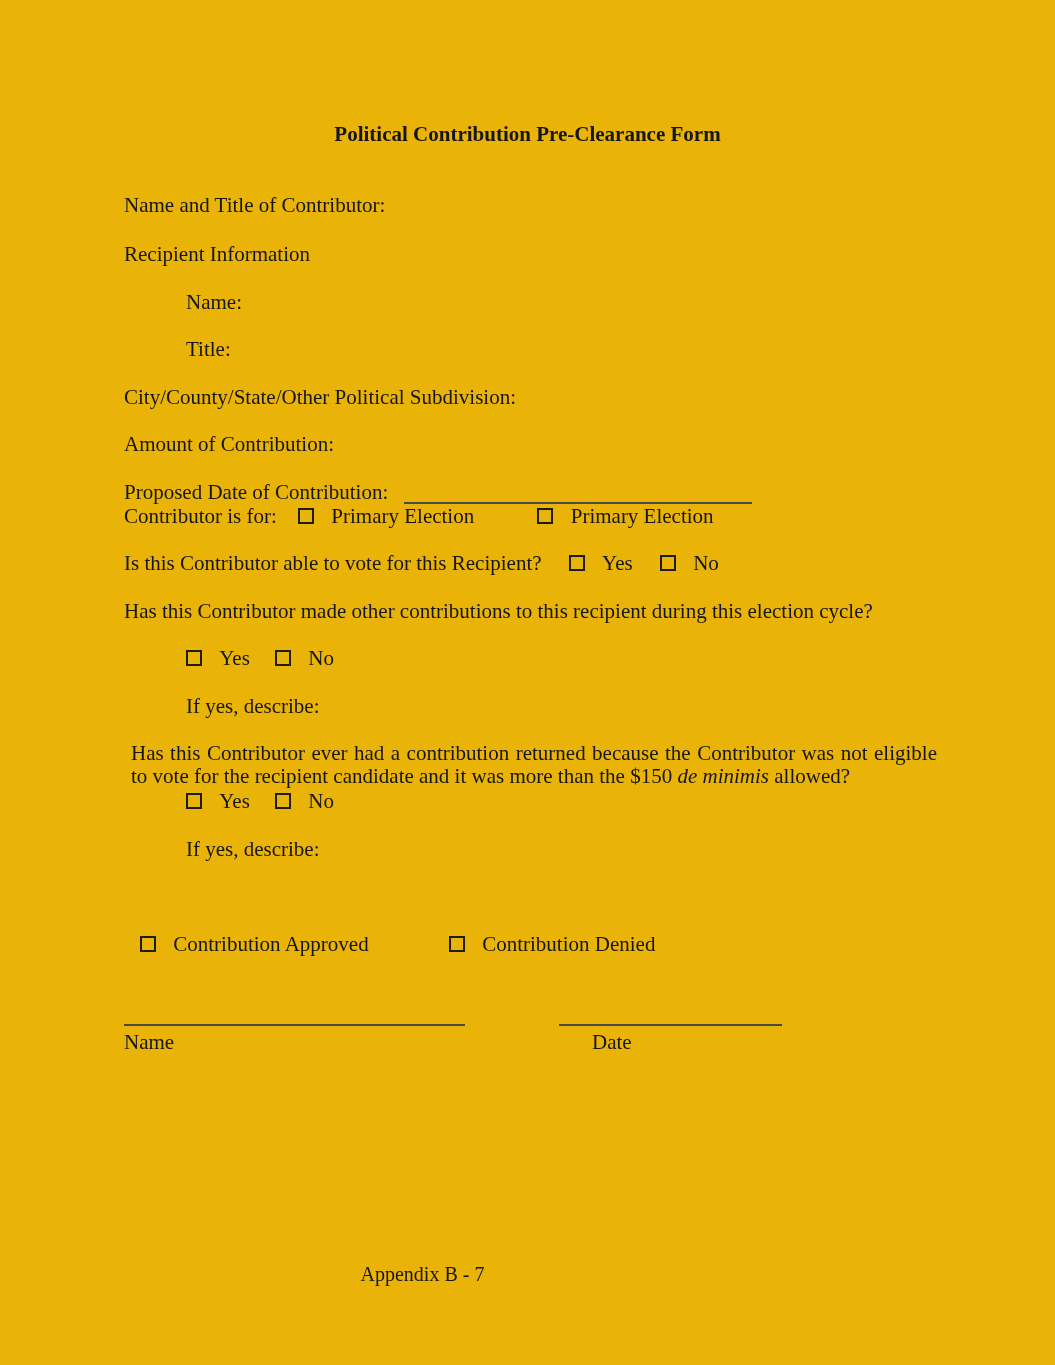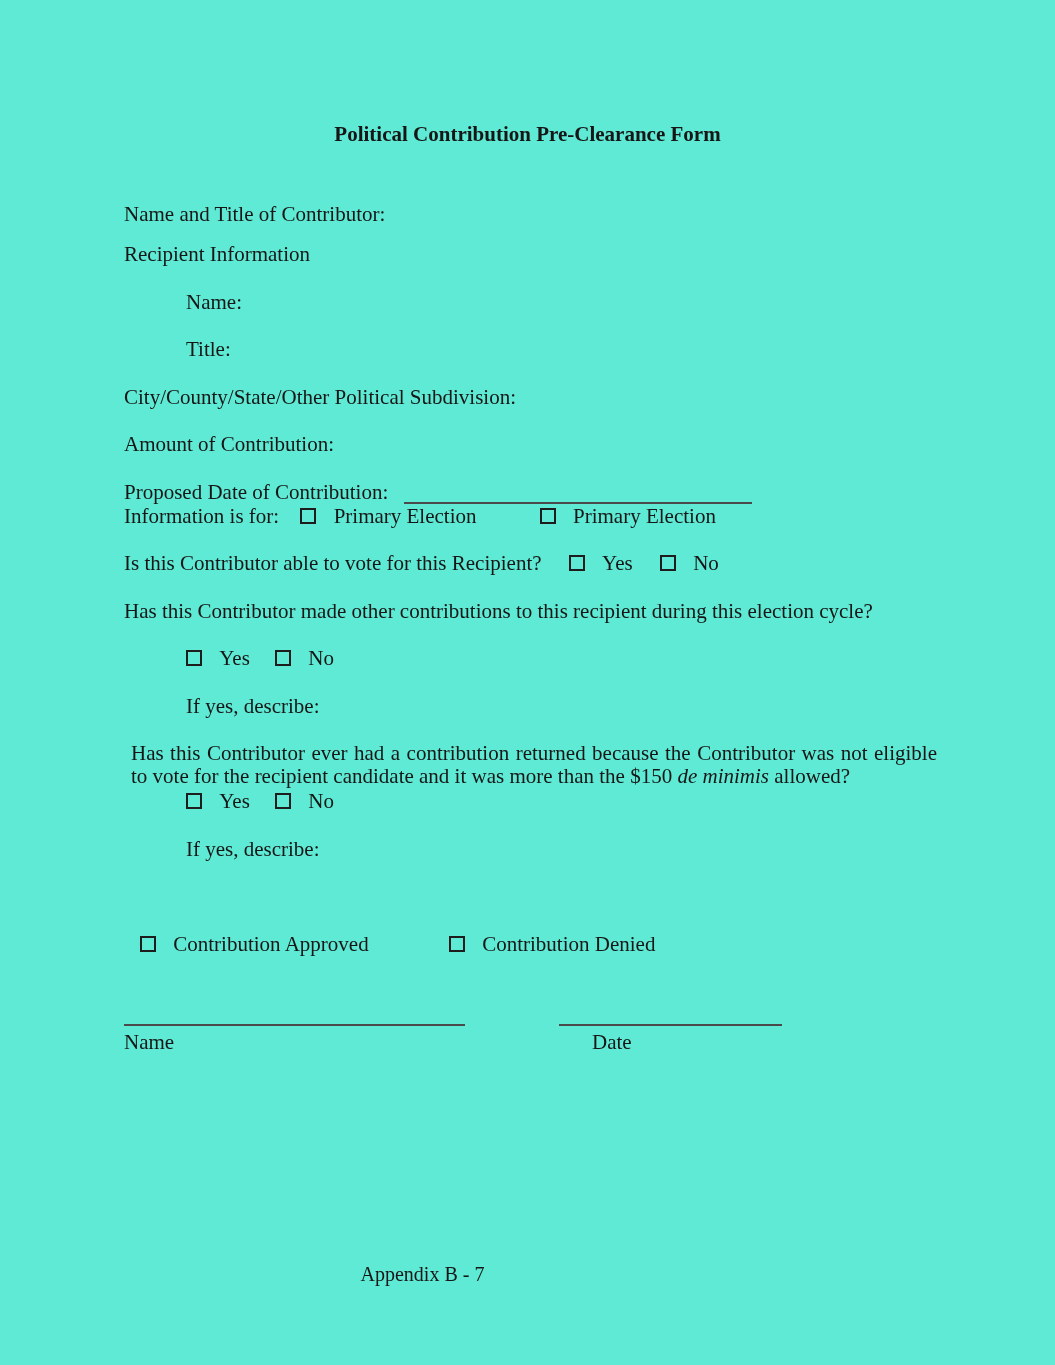--- a/index.html
+++ b/index.html
@@ -5,21 +5,21 @@
   html, body {
     margin: 0;
     padding: 0;
     background: #ffffff;
   }
   .page {
     position: relative;
     width: 1055px;
     height: 1365px;
     margin: 0 auto;
-    background: #5eead4;
+    background: #eab308;
     color: #161616;
     font-family: "Liberation Serif", "DejaVu Serif", serif;
     font-size: 21px;
     line-height: 24px;
     overflow: hidden;
   }
   .row {
     position: absolute;
     left: 124px;
     white-space: nowrap;
@@ -76,38 +76,38 @@
   .ml75 { margin-left: 75px; }
   .it { font-style: italic; }
 </style>
 </head>
 <body>
 
 <div class="page">
 
   <div class="row title-row" style="top:122px">Political Contribution Pre-Clearance Form</div>
 
-  <div class="row" style="top:202px">Name and Title of Contributor:</div>
+  <div class="row" style="top:193px">Name and Title of Contributor:</div>
 
   <div class="row" style="top:242px">Recipient Information</div>
 
   <div class="row indent" style="top:290px">Name:</div>
 
   <div class="row indent" style="top:337px">Title:</div>
 
   <div class="row" style="top:385px">City/County/State/Other Political Subdivision:</div>
 
   <div class="row" style="top:432px">Amount of Contribution:</div>
 
   <div class="row" style="top:480px">
     <span>Proposed Date of Contribution:</span><span class="fill-line ml16" style="width:348px"></span>
   </div>
 
   <div class="row" style="top:504px">
-    <span>Information is for:</span>
+    <span>Contributor is for:</span>
     <span class="cb ml16"></span>
     <span class="ml12">Primary Election</span>
     <span class="cb ml58"></span>
     <span class="ml12">Primary Election</span>
   </div>
 
   <div class="row" style="top:551px">
     <span>Is this Contributor able to vote for this Recipient?</span>
     <span class="cb ml22"></span>
     <span class="ml12">Yes</span>

